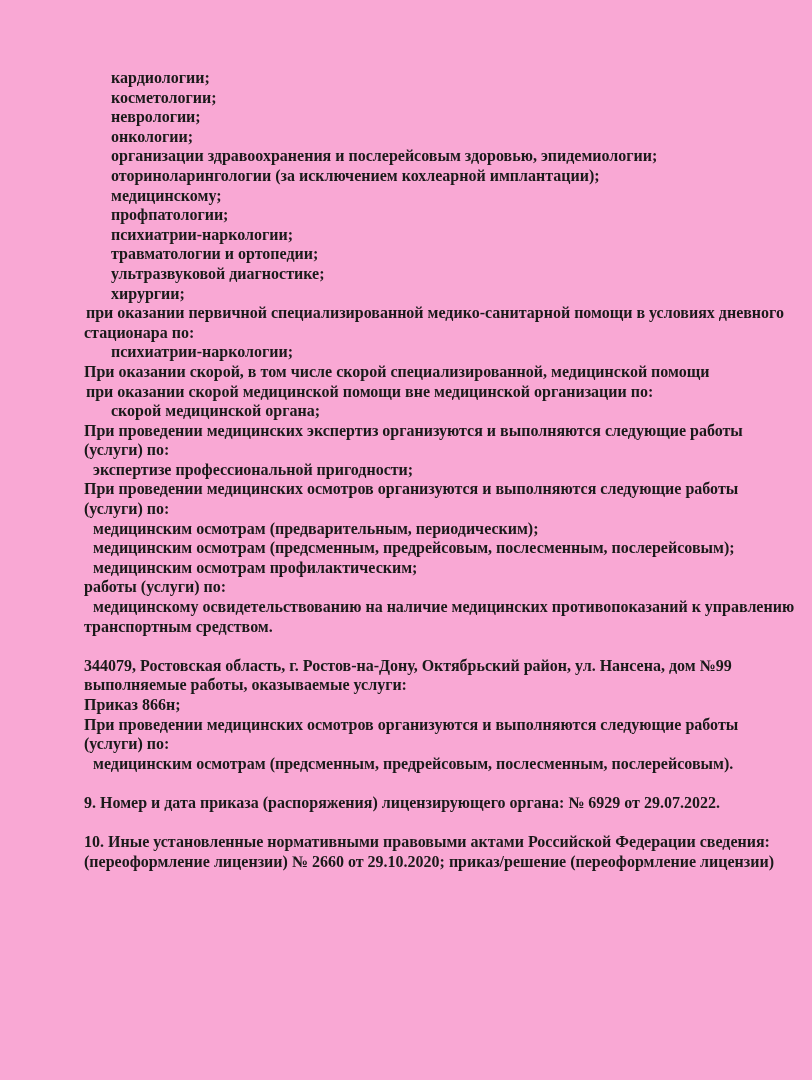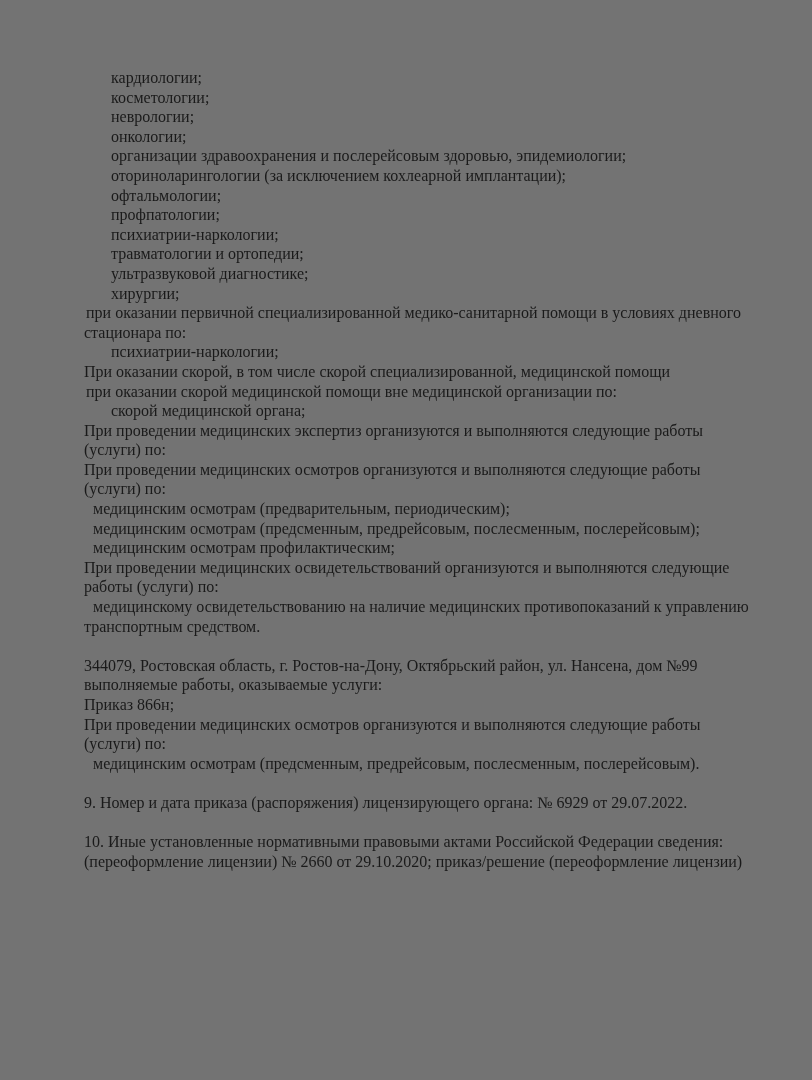--- a/index.html
+++ b/index.html
@@ -25,47 +25,47 @@
     white-space: nowrap;
   }
   .indent-0 { margin-left: 0; }
   .indent-1 { margin-left: 9px; }
   .indent-2 { margin-left: 2px; }
   .indent-3 { margin-left: 27px; }
 </style>
 </head>
 <body>
 
-<div class="page" style="background: #737373; color: rgb(26, 26, 26);">
+<div class="page" style="background: #f9a8d4; color: rgb(26, 26, 26); font-weight: bold;">
     <div class="line indent-3">кардиологии;</div>
     <div class="line indent-3">косметологии;</div>
     <div class="line indent-3">неврологии;</div>
     <div class="line indent-3">онкологии;</div>
     <div class="line indent-3">организации здравоохранения и послерейсовым здоровью, эпидемиологии;</div>
     <div class="line indent-3">оториноларингологии (за исключением кохлеарной имплантации);</div>
-    <div class="line indent-3">офтальмологии;</div>
+    <div class="line indent-3">медицинскому;</div>
     <div class="line indent-3">профпатологии;</div>
     <div class="line indent-3">психиатрии-наркологии;</div>
     <div class="line indent-3">травматологии и ортопедии;</div>
     <div class="line indent-3">ультразвуковой диагностике;</div>
     <div class="line indent-3">хирургии;</div>
     <div class="line indent-2">при оказании первичной специализированной медико-санитарной помощи в условиях дневного</div>
     <div class="line indent-0">стационара по:</div>
     <div class="line indent-3">психиатрии-наркологии;</div>
     <div class="line indent-0">При оказании скорой, в том числе скорой специализированной, медицинской помощи</div>
     <div class="line indent-2">при оказании скорой медицинской помощи вне медицинской организации по:</div>
     <div class="line indent-3">скорой медицинской органа;</div>
     <div class="line indent-0">При проведении медицинских экспертиз организуются и выполняются следующие работы</div>
     <div class="line indent-0">(услуги) по:</div>
+    <div class="line indent-1">экспертизе профессиональной пригодности;</div>
     <div class="line indent-0">При проведении медицинских осмотров организуются и выполняются следующие работы</div>
     <div class="line indent-0">(услуги) по:</div>
     <div class="line indent-1">медицинским осмотрам (предварительным, периодическим);</div>
     <div class="line indent-1">медицинским осмотрам (предсменным, предрейсовым, послесменным, послерейсовым);</div>
     <div class="line indent-1">медицинским осмотрам профилактическим;</div>
-    <div class="line indent-0">При проведении медицинских освидетельствований организуются и выполняются следующие</div>
     <div class="line indent-0">работы (услуги) по:</div>
     <div class="line indent-1">медицинскому освидетельствованию на наличие медицинских противопоказаний к управлению</div>
     <div class="line indent-0">транспортным средством.</div>
     <div class="line indent-0"></div>
     <div class="line indent-0">344079, Ростовская область, г. Ростов-на-Дону, Октябрьский район, ул. Нансена, дом №99</div>
     <div class="line indent-0">выполняемые работы, оказываемые услуги:</div>
     <div class="line indent-0">Приказ 866н;</div>
     <div class="line indent-0">При проведении медицинских осмотров организуются и выполняются следующие работы</div>
     <div class="line indent-0">(услуги) по:</div>
     <div class="line indent-1">медицинским осмотрам (предсменным, предрейсовым, послесменным, послерейсовым).</div>

